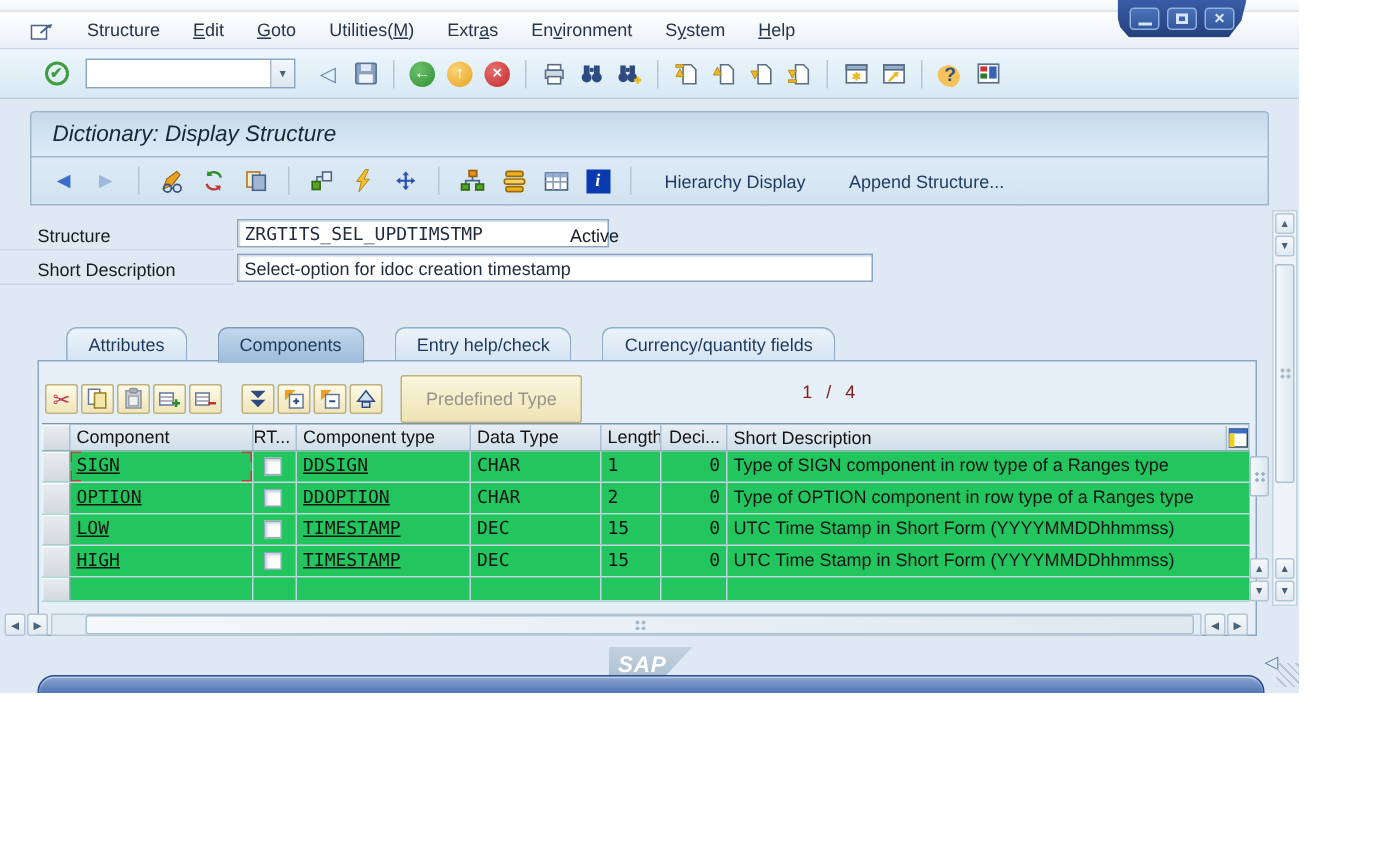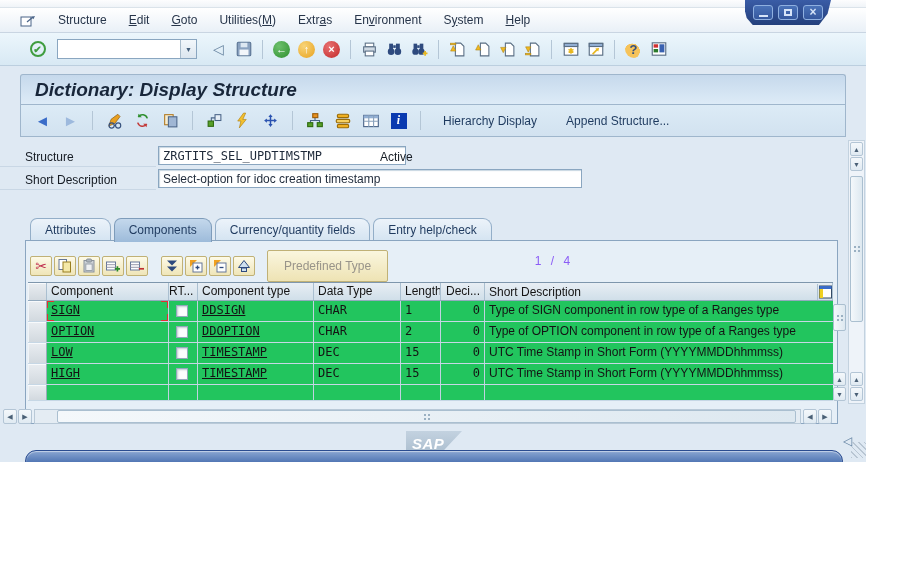--- a/index.html
+++ b/index.html
@@ -52,53 +52,53 @@
   .cyellow{background:radial-gradient(circle at 35% 30%,#f8d478,#e8a21e)}
   .cred{background:radial-gradient(circle at 35% 30%,#e87070,#c22a2a)}
   .helpico{width:18px;height:18px;border-radius:50%;
            background:radial-gradient(circle at 40% 62%,#f6c35a 0 48%,rgba(0,0,0,0) 50%);
            color:#35507c;font-weight:bold;font-size:13px;display:flex;align-items:center;justify-content:center}
 
   
   .titlebar{position:absolute;left:20px;top:74px;width:826px;height:30px;box-sizing:border-box;
             background:linear-gradient(#c6d9ec,#ddebf7);border:1px solid #9fb6cc;border-bottom:0;
             border-radius:3px 3px 0 0;display:flex;align-items:center;padding-left:14px}
-  .title{font-size:19px;font-weight:bold;font-style:italic;color:#18263a}
+  .title{font-size:15px;font-weight:normal;font-style:italic;color:#18263a}
   .appbar{position:absolute;left:20px;top:104px;width:826px;height:33px;box-sizing:border-box;
           background:linear-gradient(#dcebf6,#d2e2f0);border:1px solid #9fb6cc;
           display:flex;align-items:center;padding-left:10px;gap:5px}
   .navarr{font-size:15px;line-height:1}
   .txtbtn{padding:0 12px;color:#1e3a5f;white-space:nowrap;cursor:default}
   .infoico{width:16px;height:16px;background:#0a3ab0;color:#fff;font-family:"Liberation Serif",serif;
            font-weight:bold;font-style:italic;font-size:12px;display:flex;align-items:center;justify-content:center}
 
   
   .flabel{position:absolute;color:#161c24}
   .field{position:absolute;background:#ffffff;border:1px solid #8aa6c0;box-sizing:border-box;
          height:19px;font-size:12px;padding:2px 3px 0 4px;box-shadow:inset 1px 1px 1px #c8d6e2;
          white-space:nowrap;overflow:hidden}
   .mono{font-family:"DejaVu Sans Mono",monospace}
   .uline{position:absolute;height:1px;background:#c9d7e5}
 
   
-  .tabs{position:absolute;left:30px;top:218px;display:flex;gap:3px}
+  .tabs{position:absolute;left:44px;top:218px;display:flex;gap:20px}
   .tab{height:23px;line-height:22px;padding:0 14px;background:linear-gradient(#ecf3fa,#d3e3f1);
        border:1px solid #93aec8;border-bottom:0;border-radius:7px 9px 0 0;color:#1f3a5f;white-space:nowrap}
   .tab.active{background:linear-gradient(#c4d8ec,#9dbbda);border-color:#7e9cba;position:relative;z-index:3}
 
   
   .panel{position:absolute;left:25px;top:240px;width:813px;height:184px;box-sizing:border-box;
          background:#e6eff7;border:1px solid #8aa5c0;z-index:2}
   .ttools{position:absolute;left:4px;top:9px;display:flex;align-items:center;gap:2px}
   .ybtn{width:22px;height:20px;background:linear-gradient(#fdfae8,#efe5b8);border:1px solid #c0b176;
         border-radius:2px;display:flex;align-items:center;justify-content:center;box-sizing:border-box;flex:none}
   .ygap{width:9px}
   .pbtn{height:22px;padding:4px 16px;margin-left:10px;background:linear-gradient(#faf6de,#eee3b4);
         border:1px solid #c0b176;border-radius:2px;color:#98948a;display:flex;align-items:center;white-space:nowrap}
-  .posind{position:absolute;left:478px;top:13px;width:100px;text-align:center;letter-spacing:3px;color:#8b5cf6}
+  .posind{position:absolute;left:478px;top:13px;width:100px;text-align:center;letter-spacing:3px;color:#7f1d1d}
   .scis{color:#c03050;font-size:14px}
 
   
   .tbl{position:absolute;left:2px;top:41px;width:805px}
   .trow{display:flex;height:21px;background:#22c55e;border-bottom:1px solid #c6d7e5;box-sizing:border-box}
   .thead{height:19px;background:linear-gradient(#e8eef4,#d0dfe9);border-top:1px solid #7e96ac;
          border-bottom:1px solid #93aabe;color:#141414}
   .cell{box-sizing:border-box;border-right:1px solid #c0d2e0;padding:2px 0 0 4px;overflow:hidden;
         white-space:nowrap;font-size:12px;color:#141414}
   .thead .cell{border-right:1px solid #aabfd0;padding-top:1px}
@@ -391,22 +391,22 @@
   <span class="field mono" style="left:158px;top:146px;width:248px">ZRGTITS_SEL_UPDTIMSTMP</span>
   <span class="flabel" style="left:380px;top:150px">Active</span>
   <div class="uline" style="left:0;top:166px;width:156px"></div>
   <span class="flabel" style="left:25px;top:173px">Short Description</span>
   <span class="field" style="left:158px;top:169px;width:424px">Select-option for idoc creation timestamp</span>
   <div class="uline" style="left:0;top:189px;width:156px"></div>
 
   <div class="tabs">
     <span class="tab">Attributes</span>
     <span class="tab active">Components</span>
+    <span class="tab">Entry help/check</span>
     <span class="tab">Currency/quantity fields</span>
-    <span class="tab">Entry help/check</span>
   </div>
 
   <div class="panel">
 
     <div class="ttools">
       <span class="ybtn">
           <span class="scis">✂</span>
         </span>
       <span class="ybtn">
         <svg width="16" height="16" viewBox="0 0 16 16">

